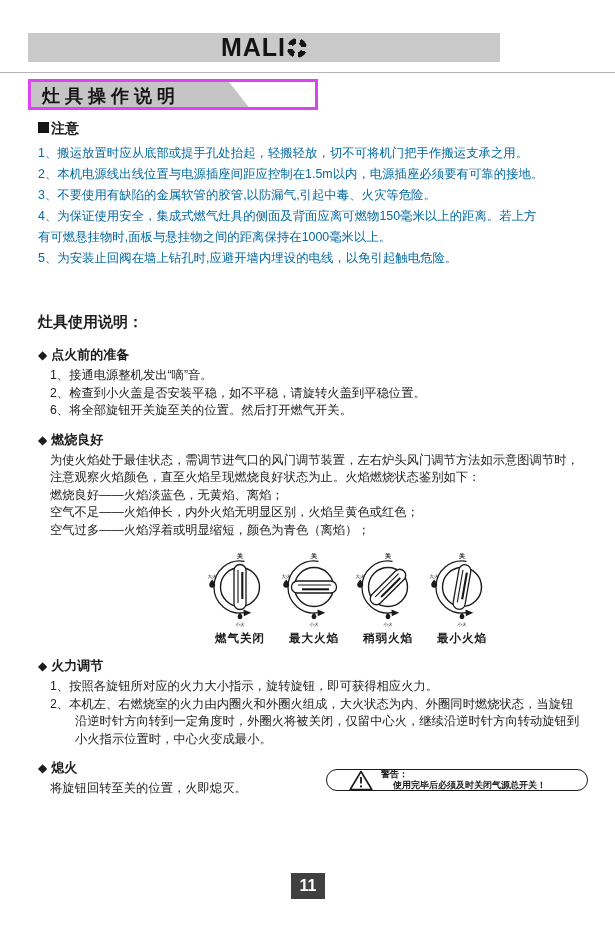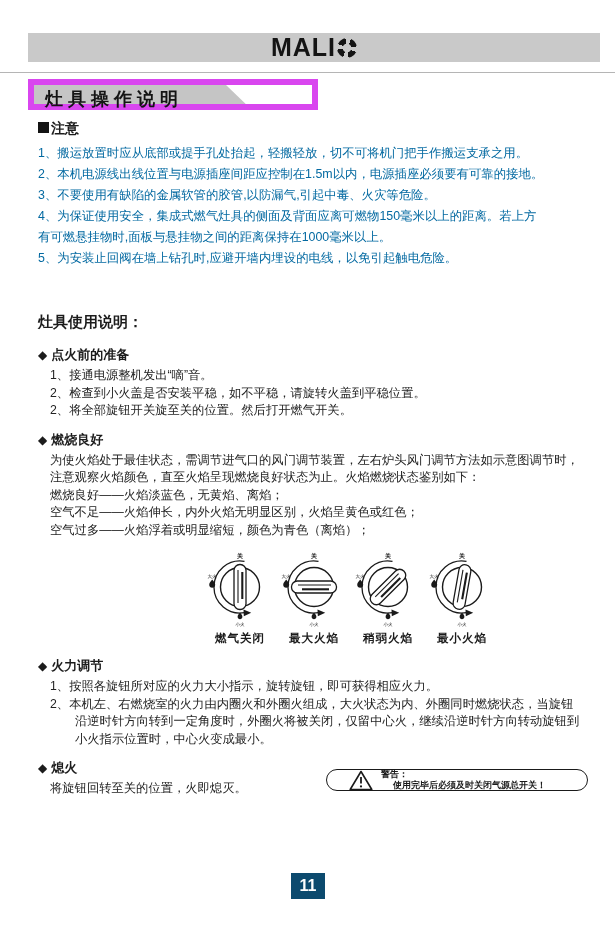--- a/index.html
+++ b/index.html
@@ -3,39 +3,39 @@
 <meta charset="utf-8">
 <style>
   html,body{margin:0;padding:0;}
   body{
     width:615px;height:929px;background:#ffffff;position:relative;
     font-family:"Liberation Sans","DejaVu Sans",sans-serif;
     color:#1c1c1c;overflow:hidden;
   }
   
   .brand-band{
-    position:absolute;left:28px;top:33px;width:572px;height:29px;
+    position:absolute;left:28px;top:33px;width:472px;height:29px;
     background:#c9c9c9;display:flex;align-items:flex-end;justify-content:center;
   }
   .logo{display:flex;align-items:center;font-weight:bold;font-size:25px;
         letter-spacing:1px;color:#141414;}
   .logo-o{
     width:20px;height:20px;border-radius:50%;margin-left:1px;
     background:
       radial-gradient(circle,#c9c9c9 0 4.2px,transparent 4.4px),
       conic-gradient(from 25deg,
         #141414 0 55deg,#c9c9c9 55deg 90deg,
         #141414 90deg 145deg,#c9c9c9 145deg 180deg,
         #141414 180deg 235deg,#c9c9c9 235deg 270deg,
         #141414 270deg 325deg,#c9c9c9 325deg 360deg);
   }
   .top-rule{position:absolute;left:0;top:72px;width:615px;border-top:1px solid #b5b5b5;}
   .title-bar{
     position:absolute;left:28px;top:79px;width:290px;height:31px;
-    background:#c5c5c5;border:6px solid #d946ef;box-sizing:border-box;
+    background:#c5c5c5;border:3px solid #d946ef;box-sizing:border-box;
   }
   .title-text{font-size:18px;font-weight:bold;letter-spacing:5px;
               line-height:29px;padding-left:11px;color:#141414;}
   .title-tab{
     position:absolute;right:0;top:0;height:100%;width:86px;background:#ffffff;
     clip-path:polygon(0 0,100% 0,100% 100%,23% 100%);
   }
   
   .content{position:absolute;left:38px;top:120px;width:560px;}
   .notice-heading{font-size:14px;font-weight:bold;margin-bottom:5px;}
@@ -59,21 +59,21 @@
   .warn-box{
     position:absolute;right:10px;top:10px;width:262px;height:22px;
     border:1.5px solid #1a1a1a;border-radius:20px;
     display:flex;align-items:center;padding:0 10px 0 22px;box-sizing:border-box;
   }
   .warn-tri{width:24px;height:21px;flex:0 0 auto;margin-right:8px;}
   .warn-txt{font-size:9px;font-weight:bold;line-height:11px;color:#1a1a1a;}
   .warn-txt .w2{padding-left:12px;}
   .page-num{
     position:absolute;left:291px;top:873px;width:34px;height:26px;
-    background:#0c4a6e;color:#ffffff;font-size:16px;font-weight:bold;
+    background:#404040;color:#ffffff;font-size:16px;font-weight:bold;
     display:flex;align-items:center;justify-content:center;
   }
 </style>
 </head>
 <body>
 
 <div class="brand-band">
   <div class="logo">
     <span>MALI</span>
     <span class="logo-o"></span>
@@ -101,21 +101,21 @@
 
   <div class="usage-heading">灶具使用说明：</div>
 
   <div class="sec">
     <div class="sec-title">
       <span class="diamond">◆</span><span>点火前的准备</span>
     </div>
     <div class="sec-body">
         <div class="usage-item">1、接通电源整机发出“嘀”音。</div>
         <div class="usage-item">2、检查到小火盖是否安装平稳，如不平稳，请旋转火盖到平稳位置。</div>
-        <div class="usage-item">2、将全部旋钮开关旋至关的位置。然后打开燃气开关。</div>
+        <div class="usage-item">6、将全部旋钮开关旋至关的位置。然后打开燃气开关。</div>
       </div>
   </div>
 
 
   <div class="sec">
     <div class="sec-title">
       <span class="diamond">◆</span><span>燃烧良好</span>
     </div>
     <div class="sec-body air-lines">
         <div class="usage-line">为使火焰处于最佳状态，需调节进气口的风门调节装置，左右炉头风门调节方法如示意图调节时，</div>

